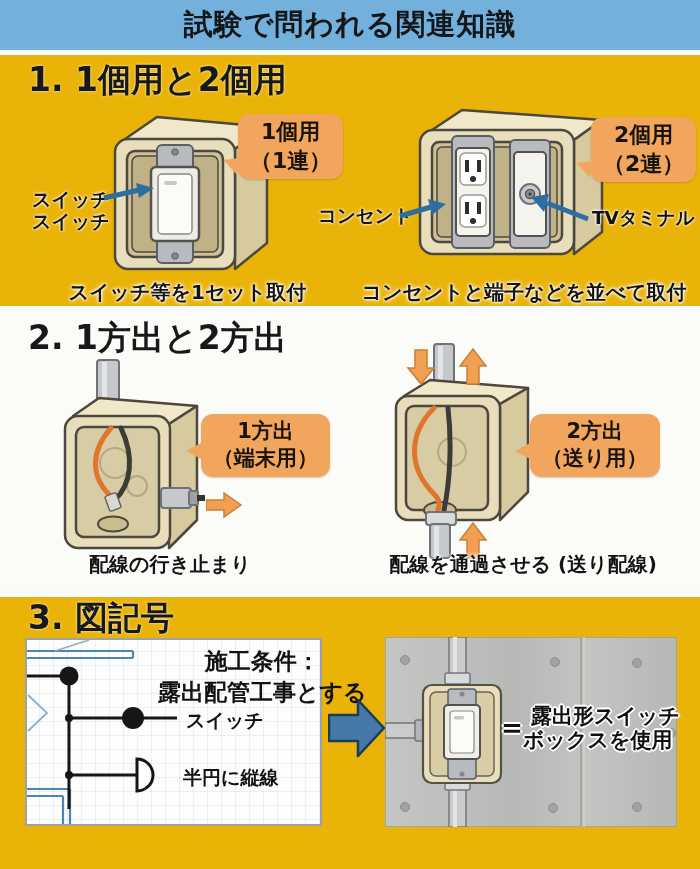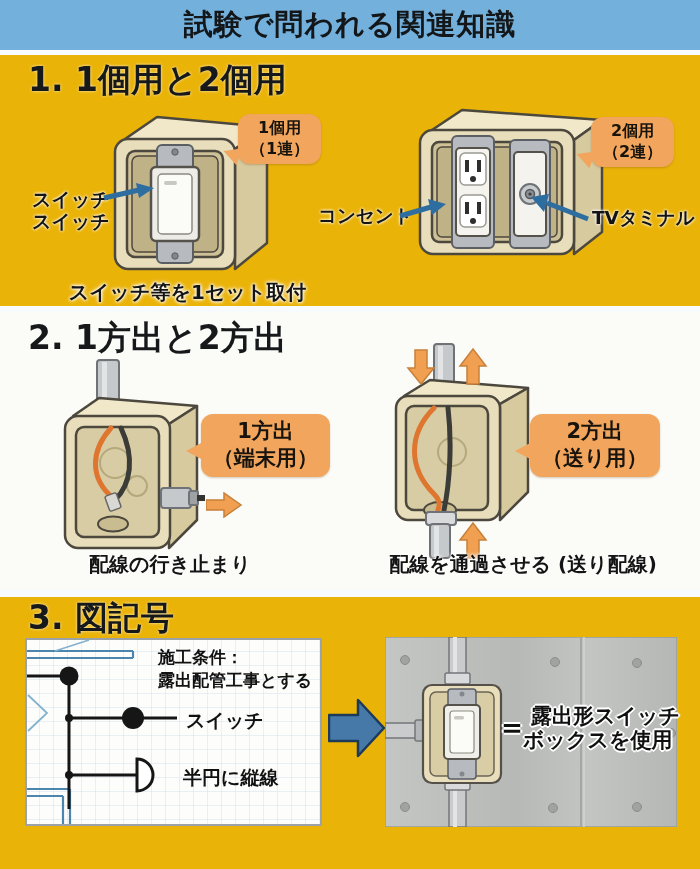--- a/index.html
+++ b/index.html
@@ -10,32 +10,32 @@
   .header{top:0;left:0;width:700px;height:50px;background:#73B1DC;
     display:flex;align-items:center;justify-content:center;}
   .title{font-size:29px;font-weight:bold;color:#14171a;letter-spacing:1px;}
   .divider{left:0;width:700px;background:#F8FBFE;}
   .sec2bg{top:312px;left:0;width:700px;height:278px;background:#FBFBF7;}
   .heading{font-size:33px;font-weight:bold;color:#16181a;
     text-shadow:0 0 3px rgba(255,255,255,.8);}
   .caption{font-size:20px;font-weight:bold;text-align:center;color:#141414;
     text-shadow:0 0 3px #fff,0 0 3px #fff,0 0 5px #fff;}
   .callout{background:#F2A55C;border-radius:12px;padding:4px 12px;
-    font-size:16px;font-weight:bold;line-height:1.3;text-align:center;
+    font-size:22px;font-weight:bold;line-height:1.3;text-align:center;
     color:#17130d;box-shadow:0 1px 2px rgba(90,60,20,.25);}
   .callout::before{content:"";position:absolute;left:-15px;
     border-style:solid;border-width:9px 17px 9px 0;
     border-color:transparent #F2A55C transparent transparent;}
   .tail-low::before{top:62%;transform:rotate(20deg);}
   .tail-mid::before{top:44%;}
   .callout span{display:block;}
   .label{font-size:19px;font-weight:bold;color:#141414;line-height:1.18;
     text-shadow:0 0 3px #fff,0 0 3px #fff;}
   .plan-label{font-size:18px;font-weight:bold;color:#111;}
-  .cond{font-size:17px;font-weight:bold;color:#111;line-height:1.35;}
+  .cond{font-size:23px;font-weight:bold;color:#111;line-height:1.35;text-align:center;}
   .equals{font-size:30px;font-weight:bold;color:#111;
     text-shadow:-2px 0 #fff,2px 0 #fff,0 -2px #fff,0 2px #fff;}
   .result{font-size:21px;font-weight:bold;color:#101010;white-space:nowrap;
     text-shadow:-2px 0 #fff,2px 0 #fff,0 -2px #fff,0 2px #fff,
       -1px -1px #fff,1px 1px #fff,1px -1px #fff,-1px 1px #fff;}
 </style>
 </head>
 <body>
 
 <div id="canvas">
@@ -119,20 +119,21 @@
   <svg class="abs" style="left:528px;top:192px;" width="62" height="30" viewBox="0 0 62 30">
     <line x1="60" y1="27" x2="19" y2="11" stroke="#2E6DA0" stroke-width="5"></line>
     <polygon points="21,2 3,5 16,20" fill="#2E6DA0"></polygon>
   </svg>
 
   <div class="abs callout tail-low" style="left:591px;top:117px;">
     <span>2個用</span>
     <span>（2連）</span>
   </div>
 
+  <div class="abs caption" style="left:350px;top:279px;width:348px;">コンセントと端子などを並べて取付</div>
 
   <div class="abs divider" style="top:306px;height:6px;"></div>
   <div class="abs sec2bg"></div>
   <div class="abs heading" style="left:28px;top:316px;">2. 1方出と2方出</div>
 
   <svg class="abs" style="left:55px;top:358px;" width="200" height="200" viewBox="0 0 200 200">
     <g>
       <rect x="42" y="2" width="22" height="46" rx="3" fill="#C6C9CC" stroke="#6f7377" stroke-width="2"></rect>
       <rect x="47" y="4" width="5" height="42" fill="#E2E4E6"></rect>
       <rect x="36" y="44" width="34" height="16" rx="3" fill="#D8DADC" stroke="#6f7377" stroke-width="2"></rect>

